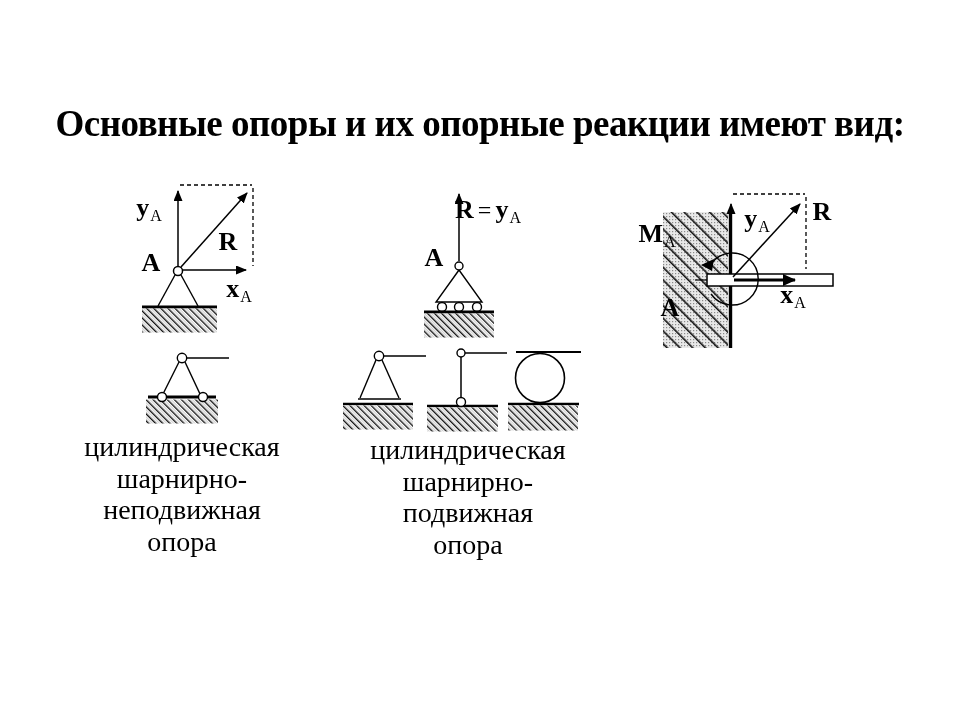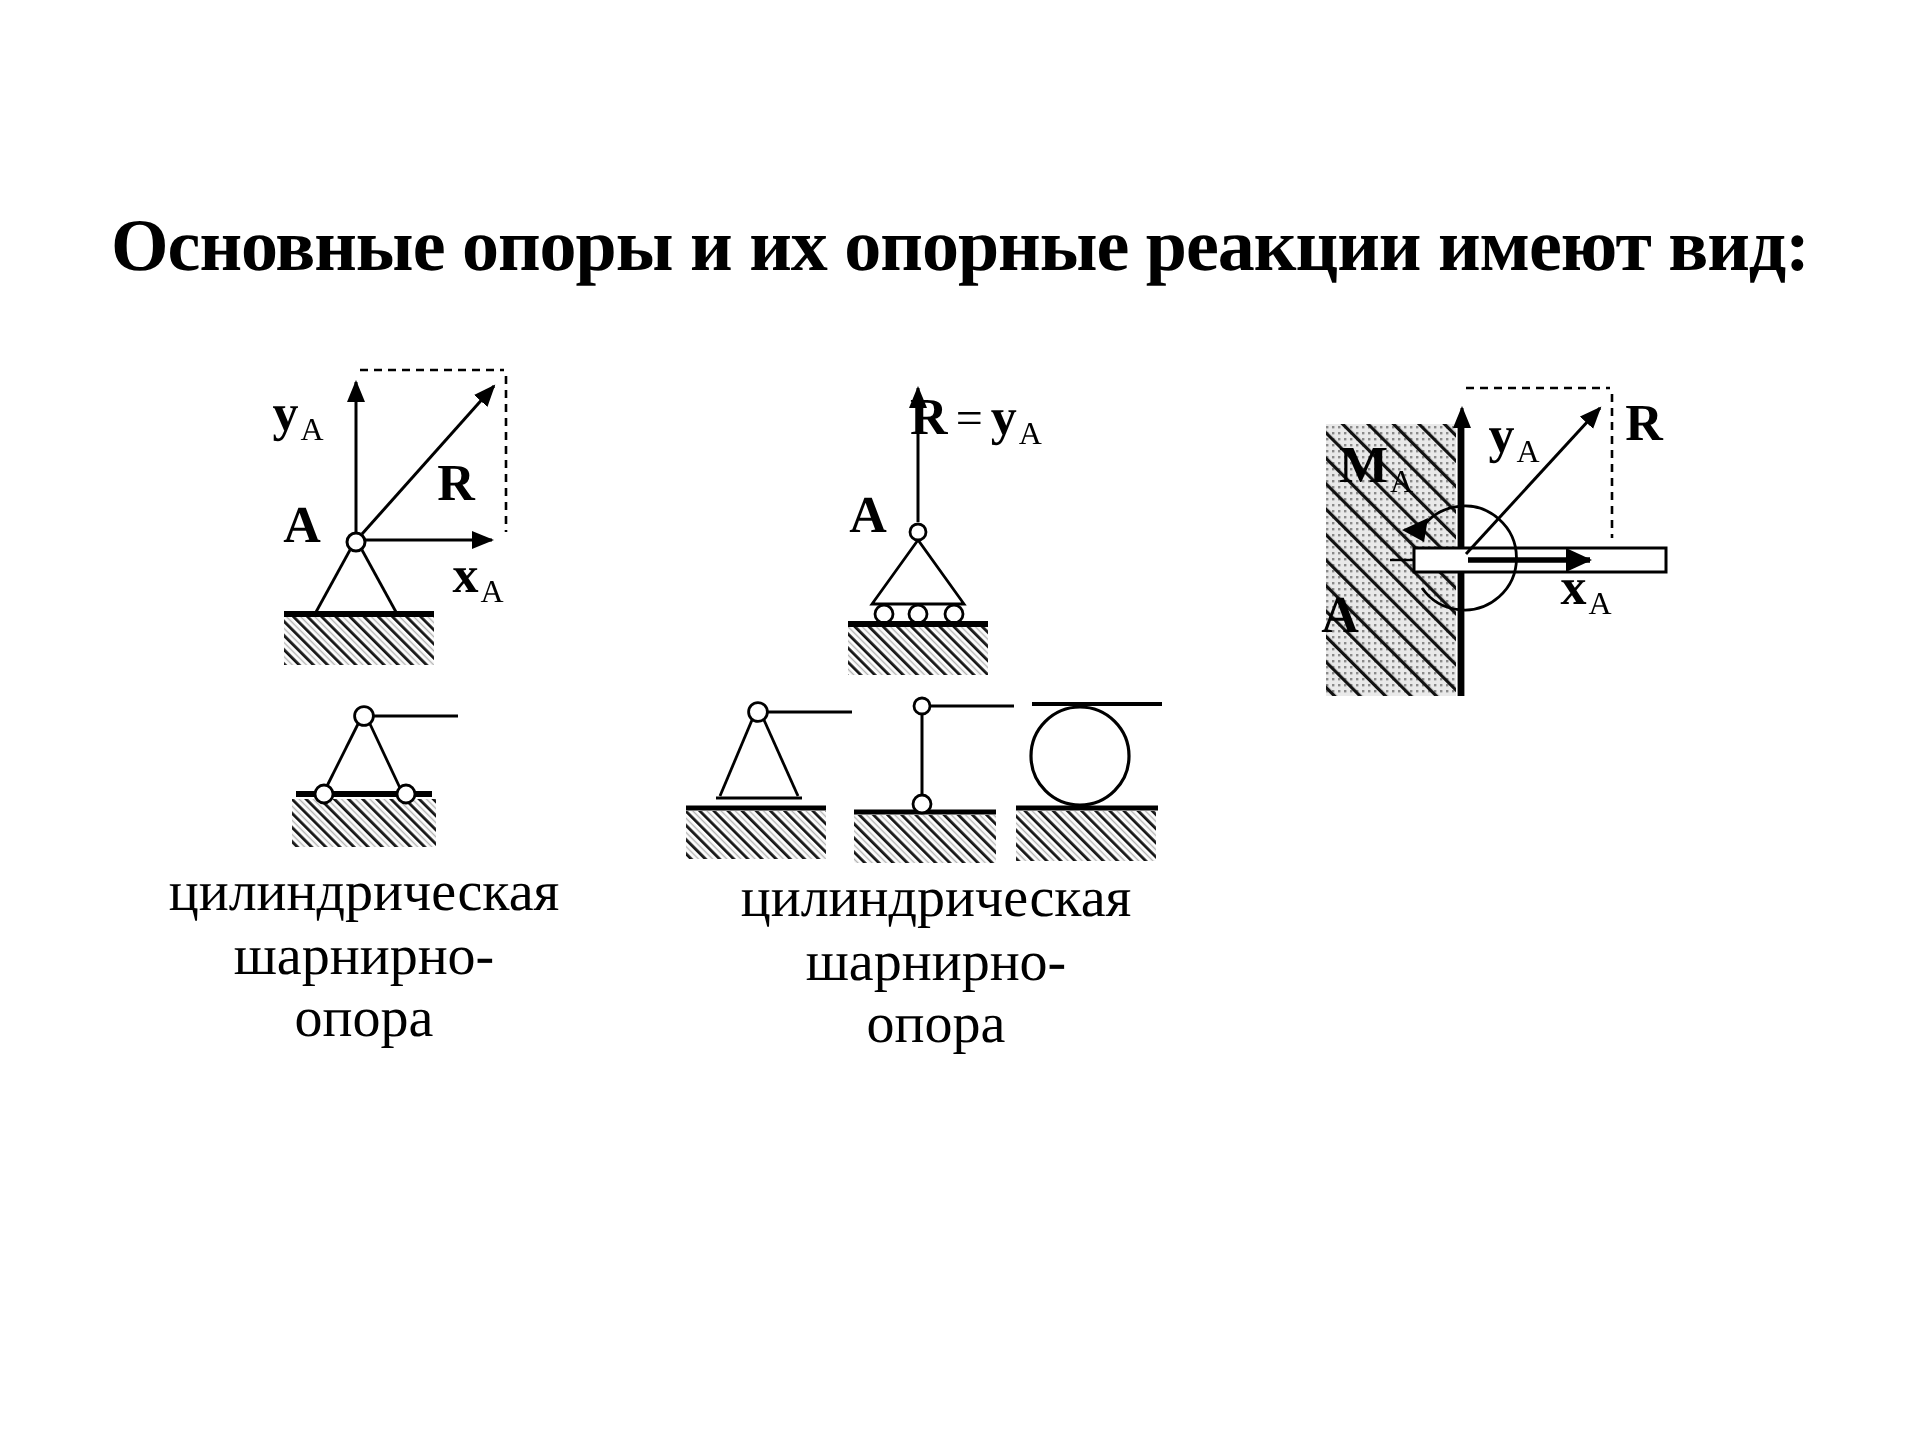--- a/index.html
+++ b/index.html
@@ -115,32 +115,34 @@
   </svg>
 
   <span class="vlabel" style="left:149px;top:209px;"><span>y</span><span class="vsub">A</span></span>
   <span class="vlabel" style="left:151px;top:263px;">A</span>
   <span class="vlabel" style="left:228px;top:242px;">R</span>
   <span class="vlabel" style="left:239px;top:290px;"><span>x</span><span class="vsub">A</span></span>
 
   <span class="vlabel" style="left:434px;top:258px;">A</span>
   <span class="vlabel" style="left:488px;top:211px;"><span>R</span><span class="eqsign">=</span><span>y</span><span class="vsub">A</span></span>
 
-  <span class="vlabel" style="left:688px;top:235px;"><span>M</span><span class="vsub">A</span></span>
+  <span class="vlabel" style="left:657px;top:235px;"><span>M</span><span class="vsub">A</span></span>
   <span class="vlabel" style="left:757px;top:220px;"><span>y</span><span class="vsub">A</span></span>
   <span class="vlabel" style="left:822px;top:212px;">R</span>
   <span class="vlabel" style="left:793px;top:296px;"><span>x</span><span class="vsub">A</span></span>
   <span class="vlabel" style="left:670px;top:308px;">A</span>
 
   <div class="caption" style="left:182px;top:431px;">
     <div>цилиндрическая</div>
     <div>шарнирно-</div>
+    <div>неподвижная</div>
     <div>опора</div>
   </div>
 
   <div class="caption" style="left:468px;top:434px;">
     <div>цилиндрическая</div>
     <div>шарнирно-</div>
+    <div>подвижная</div>
     <div>опора</div>
   </div>
 
 
 </div>
 
 </body></html>

